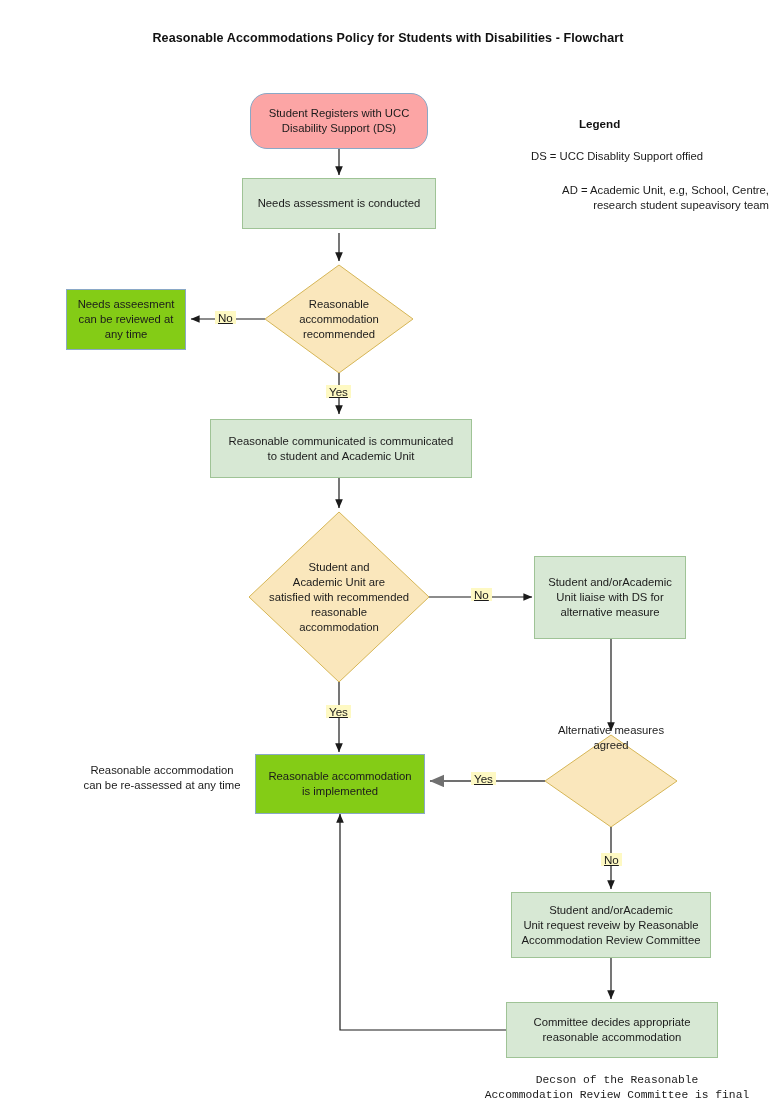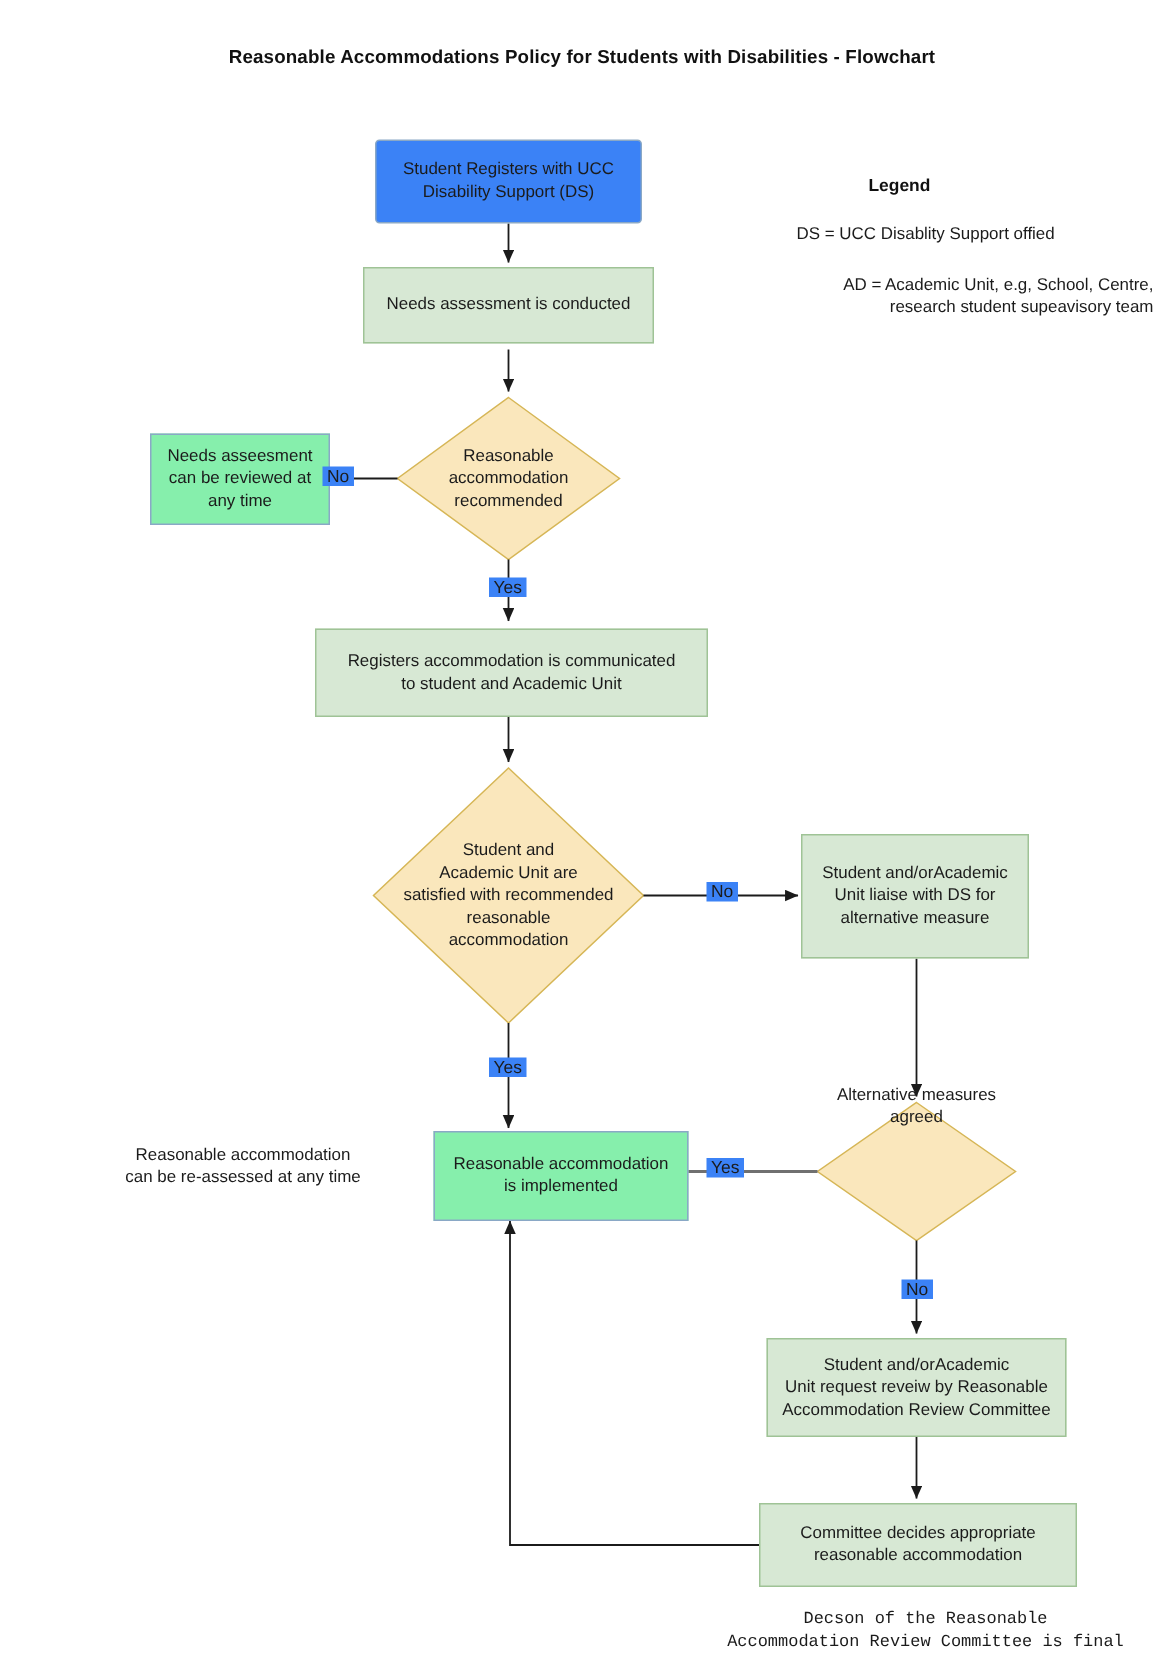--- a/index.html
+++ b/index.html
@@ -40,50 +40,50 @@
     display: flex;
     align-items: center;
     justify-content: center;
     text-align: center;
     font-size: 11.3px;
     line-height: 15px;
     color: #1b1b1b;
     padding: 2px 6px;
   }
   .node-blue {
-    background: #86efac;
+    background: #84cc16;
     border: 1px solid #8aa8c6;
-    margin-left: 34px;
   }
   .node-blue-round {
-    background: #3b82f6;
+    background: #fca5a5;
     border: 1px solid #8aa8c6;
-    border-radius: 3px;
+    border-radius: 17px;
   }
   .node-green {
     background: #d7e8d4;
     border: 1px solid #9fc396;
   }
   .diamond-label {
     position: absolute;
     display: flex;
     align-items: center;
     justify-content: center;
     text-align: center;
     font-size: 11.3px;
     line-height: 15px;
     color: #1b1b1b;
   }
   .edge-label {
     position: absolute;
     font-size: 11.6px;
     color: #1b1b1b;
-    background: #3b82f6;
+    background: #fef9c3;
     padding: 0 3px;
     white-space: nowrap;
+    text-decoration: underline;
   }
   .free-text {
     position: absolute;
     font-size: 11.3px;
     line-height: 15px;
     color: #1b1b1b;
     text-align: center;
     white-space: pre-line;
   }
   .legend-title {
@@ -156,21 +156,21 @@
 <div class="node node-green" style="left:242px; top:178px; width:194px; height:51px; white-space:pre-line;">Needs assessment is conducted</div>
 
 <div class="diamond-label" style="left:275px; top:290px; width:128px; height:58px; white-space:pre-line;">Reasonable
 accommodation
 recommended</div>
 
 <div class="node node-blue" style="left:66px; top:289px; width:120px; height:61px; white-space:pre-line;">Needs asseesment
 can be reviewed at
 any time</div>
 
-<div class="node node-green" style="left:210px; top:419px; width:262px; height:59px; white-space:pre-line;">Registers accommodation is communicated
+<div class="node node-green" style="left:210px; top:419px; width:262px; height:59px; white-space:pre-line;">Reasonable communicated is communicated
 to student and Academic Unit</div>
 
 <div class="diamond-label" style="left:246px; top:558px; width:186px; height:78px; white-space:pre-line;">Student and
 Academic Unit are
 satisfied with recommended
 reasonable
 accommodation</div>
 
 <div class="node node-green" style="left:534px; top:556px; width:152px; height:83px; white-space:pre-line;">Student and/orAcademic
 Unit liaise with DS for

